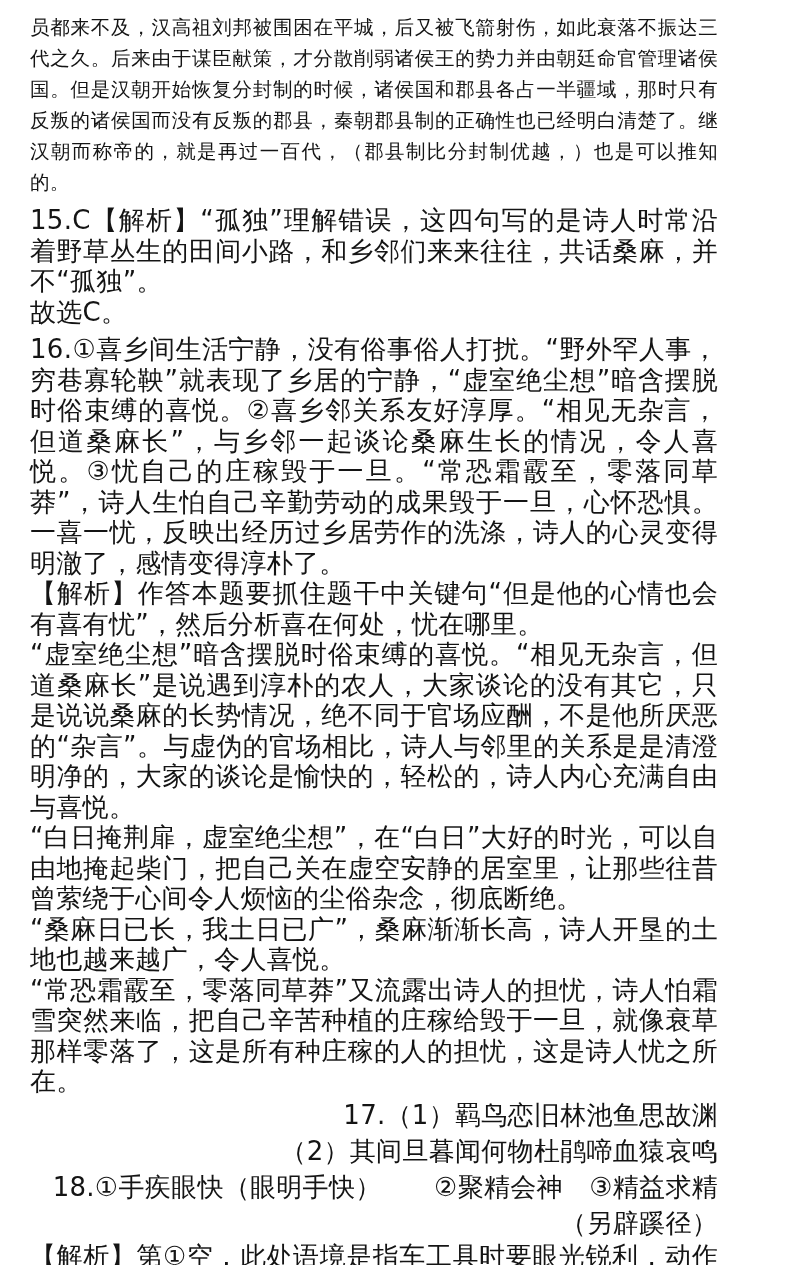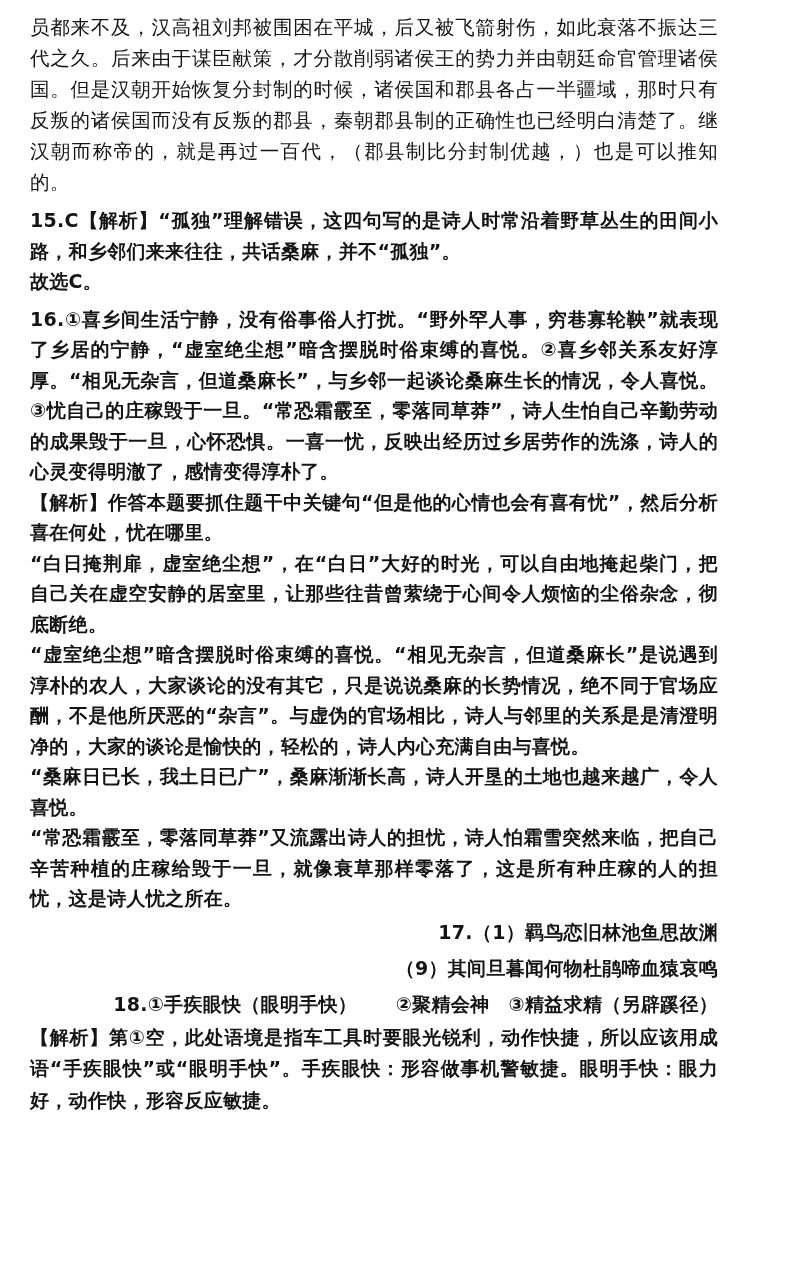--- a/index.html
+++ b/index.html
@@ -15,23 +15,23 @@
   .page {
     box-sizing: border-box;
     width: 752px;
     height: 1265px;
     padding: 12px 34px 0 30px;
     color: #141414;
     font-family: "DejaVu Sans", "Liberation Sans", sans-serif;
   }
   p {
     margin: 0;
-    font-size: 19px;
+    font-size: 26px;
     line-height: 30.5px;
-    font-weight: 700;
+    font-weight: 400;
     text-align: justify;
     letter-spacing: 0.3px;
   }
   
   p.kai {
     font-family: "DejaVu Serif", "Liberation Serif", serif;
     font-weight: 400;
     font-size: 19.5px;
     line-height: 31px;
     letter-spacing: 0.2px;
@@ -52,35 +52,35 @@
   <p class="gap-top">15.C【解析】“孤独”理解错误，这四句写的是诗人时常沿着野草丛生的田间小路，和乡邻们来来往往，共话桑麻，并不“孤独”。</p>
 
   <p>故选C。</p>
 
   <p class="gap-top">16.①喜乡间生活宁静，没有俗事俗人打扰。“野外罕人事，穷巷寡轮鞅”就表现了乡居的宁静，“虚室绝尘想”暗含摆脱时俗束缚的喜悦。②喜乡邻关系友好淳厚。“相见无杂言，但道桑麻长”，与乡邻一起谈论桑麻生长的情况，令人喜悦。③忧自己的庄稼毁于一旦。“常恐霜霰至，零落同草莽”，诗人生怕自己辛勤劳动的成果毁于一旦，心怀恐惧。一喜一忧，反映出经历过乡居劳作的洗涤，诗人的心灵变得明澈了，感情变得淳朴了。</p>
 
   <p>【解析】作答本题要抓住题干中关键句“但是他的心情也会有喜有忧”，然后分析喜在何处，忧在哪里。</p>
 
 
 
+  <p>“虚室绝尘想”暗含摆脱时俗束缚的喜悦。“相见无杂言，但道桑麻长”是说遇到淳朴的农人，大家谈论的没有其它，只是说说桑麻的长势情况，绝不同于官场应酬，不是他所厌恶的“杂言”。与虚伪的官场相比，诗人与邻里的关系是是清澄明净的，大家的谈论是愉快的，轻松的，诗人内心充满自由与喜悦。</p>
+
   <p>“白日掩荆扉，虚室绝尘想”，在“白日”大好的时光，可以自由地掩起柴门，把自己关在虚空安静的居室里，让那些往昔曾萦绕于心间令人烦恼的尘俗杂念，彻底断绝。</p>
-
-  <p>“虚室绝尘想”暗含摆脱时俗束缚的喜悦。“相见无杂言，但道桑麻长”是说遇到淳朴的农人，大家谈论的没有其它，只是说说桑麻的长势情况，绝不同于官场应酬，不是他所厌恶的“杂言”。与虚伪的官场相比，诗人与邻里的关系是是清澄明净的，大家的谈论是愉快的，轻松的，诗人内心充满自由与喜悦。</p>
 
   <p>“桑麻日已长，我土日已广”，桑麻渐渐长高，诗人开垦的土地也越来越广，令人喜悦。</p>
 
 
   <p>“常恐霜霰至，零落同草莽”又流露出诗人的担忧，诗人怕霜雪突然来临，把自己辛苦种植的庄稼给毁于一旦，就像衰草那样零落了，这是所有种庄稼的人的担忧，这是诗人忧之所在。</p>
 
   <p class="ans">
     <span class="ans-left">17.（1）羁鸟恋旧林</span><span>池鱼思故渊</span>
   </p>
 
   <p class="ans">
-    <span class="ans-left">（9）其间旦暮闻何物</span><span>杜鹃啼血猿哀鸣</span>
+    <span class="ans-left">（2）其间旦暮闻何物</span><span>杜鹃啼血猿哀鸣</span>
   </p>
 
 
   <p class="ans">18.①手疾眼快（眼明手快）　　②聚精会神　③精益求精（另辟蹊径）</p>
 
   <p class="analysis-last">【解析】第①空，此处语境是指车工具时要眼光锐利，动作快捷，所以应该用成语“手疾眼快”或“眼明手快”。手疾眼快：形容做事机警敏捷。眼明手快：眼力好，动作快，形容反应敏捷。</p>
 
 </div>
 
 </body></html>

